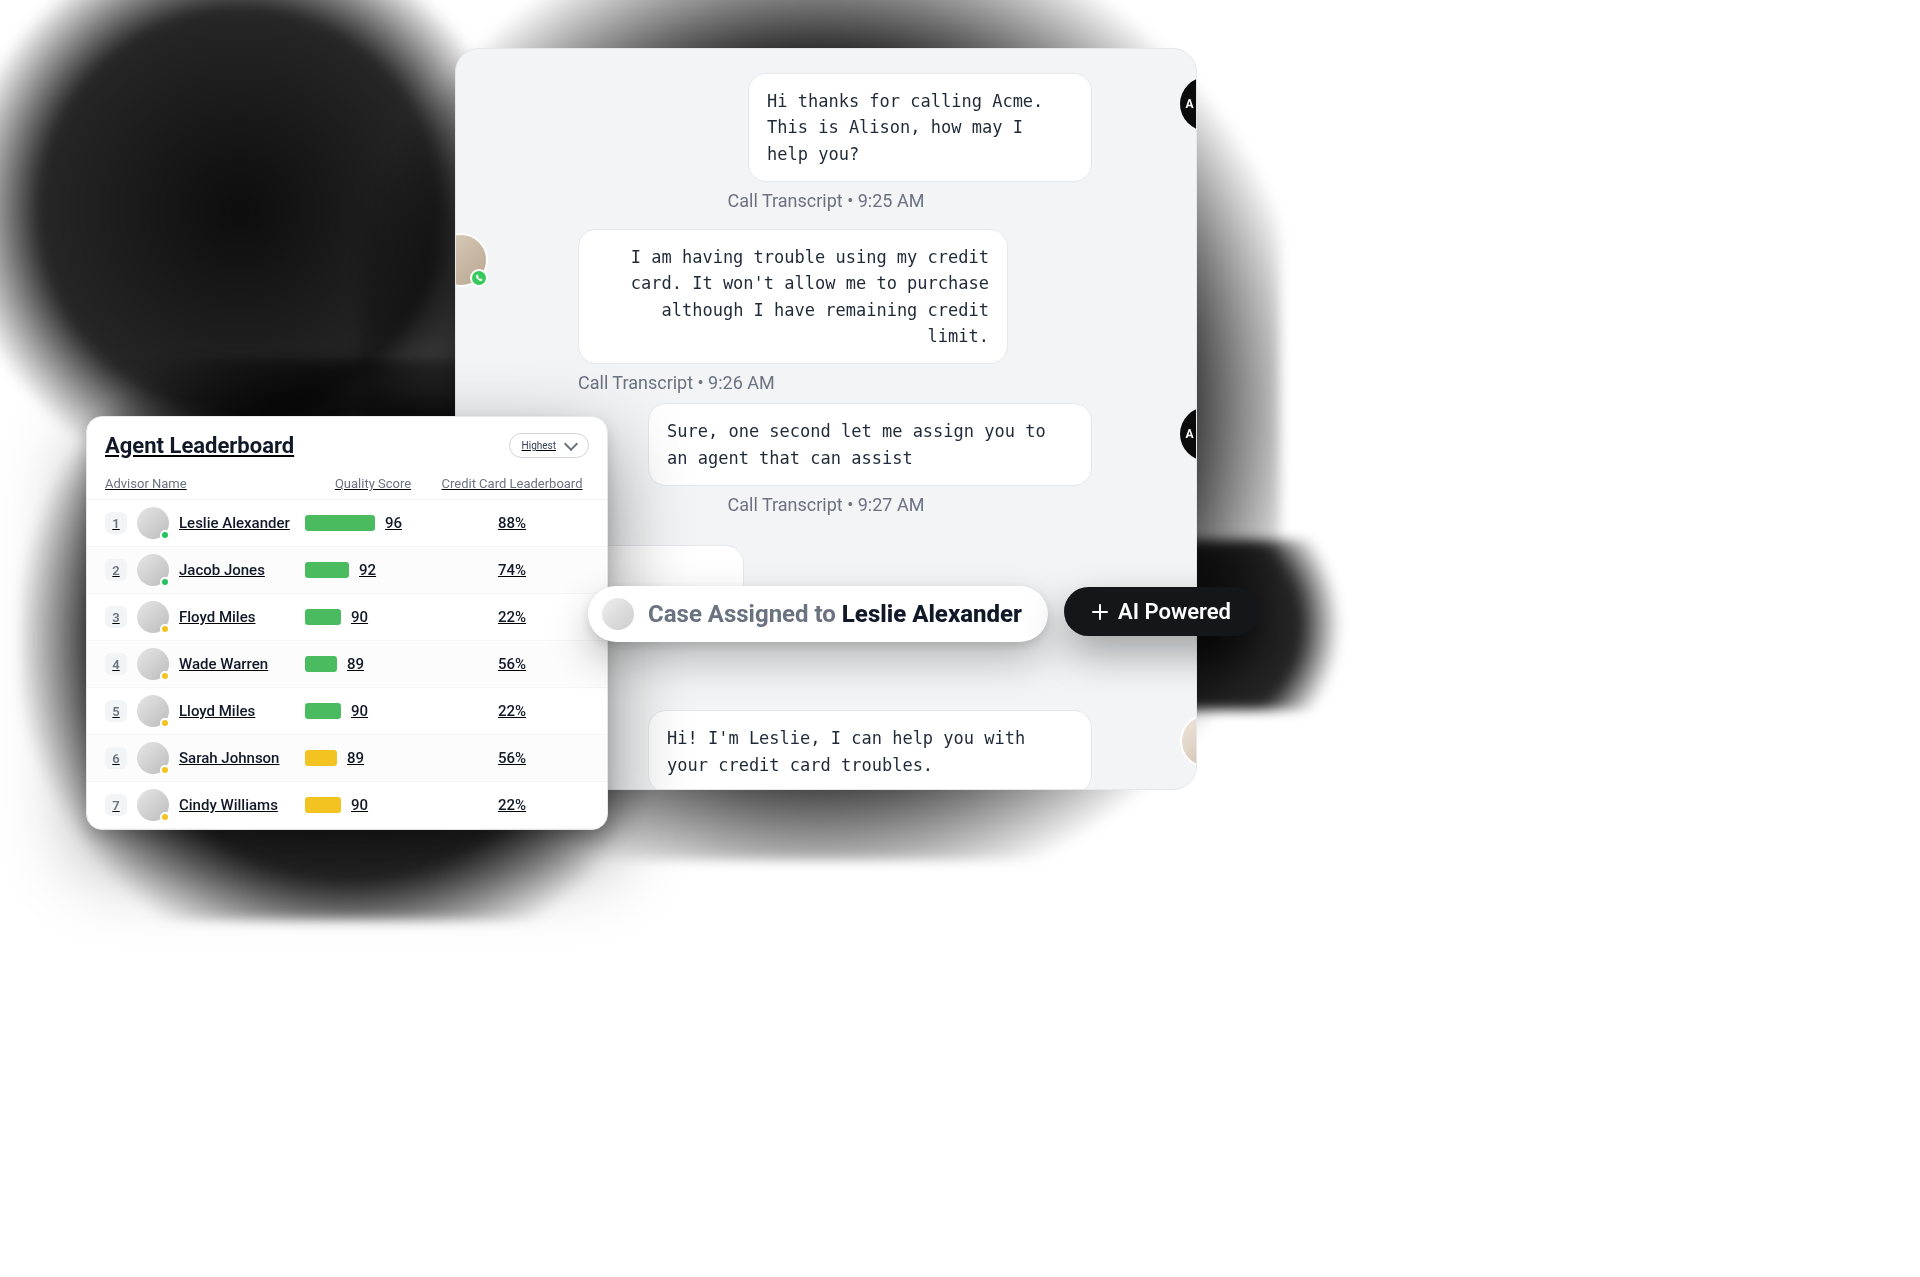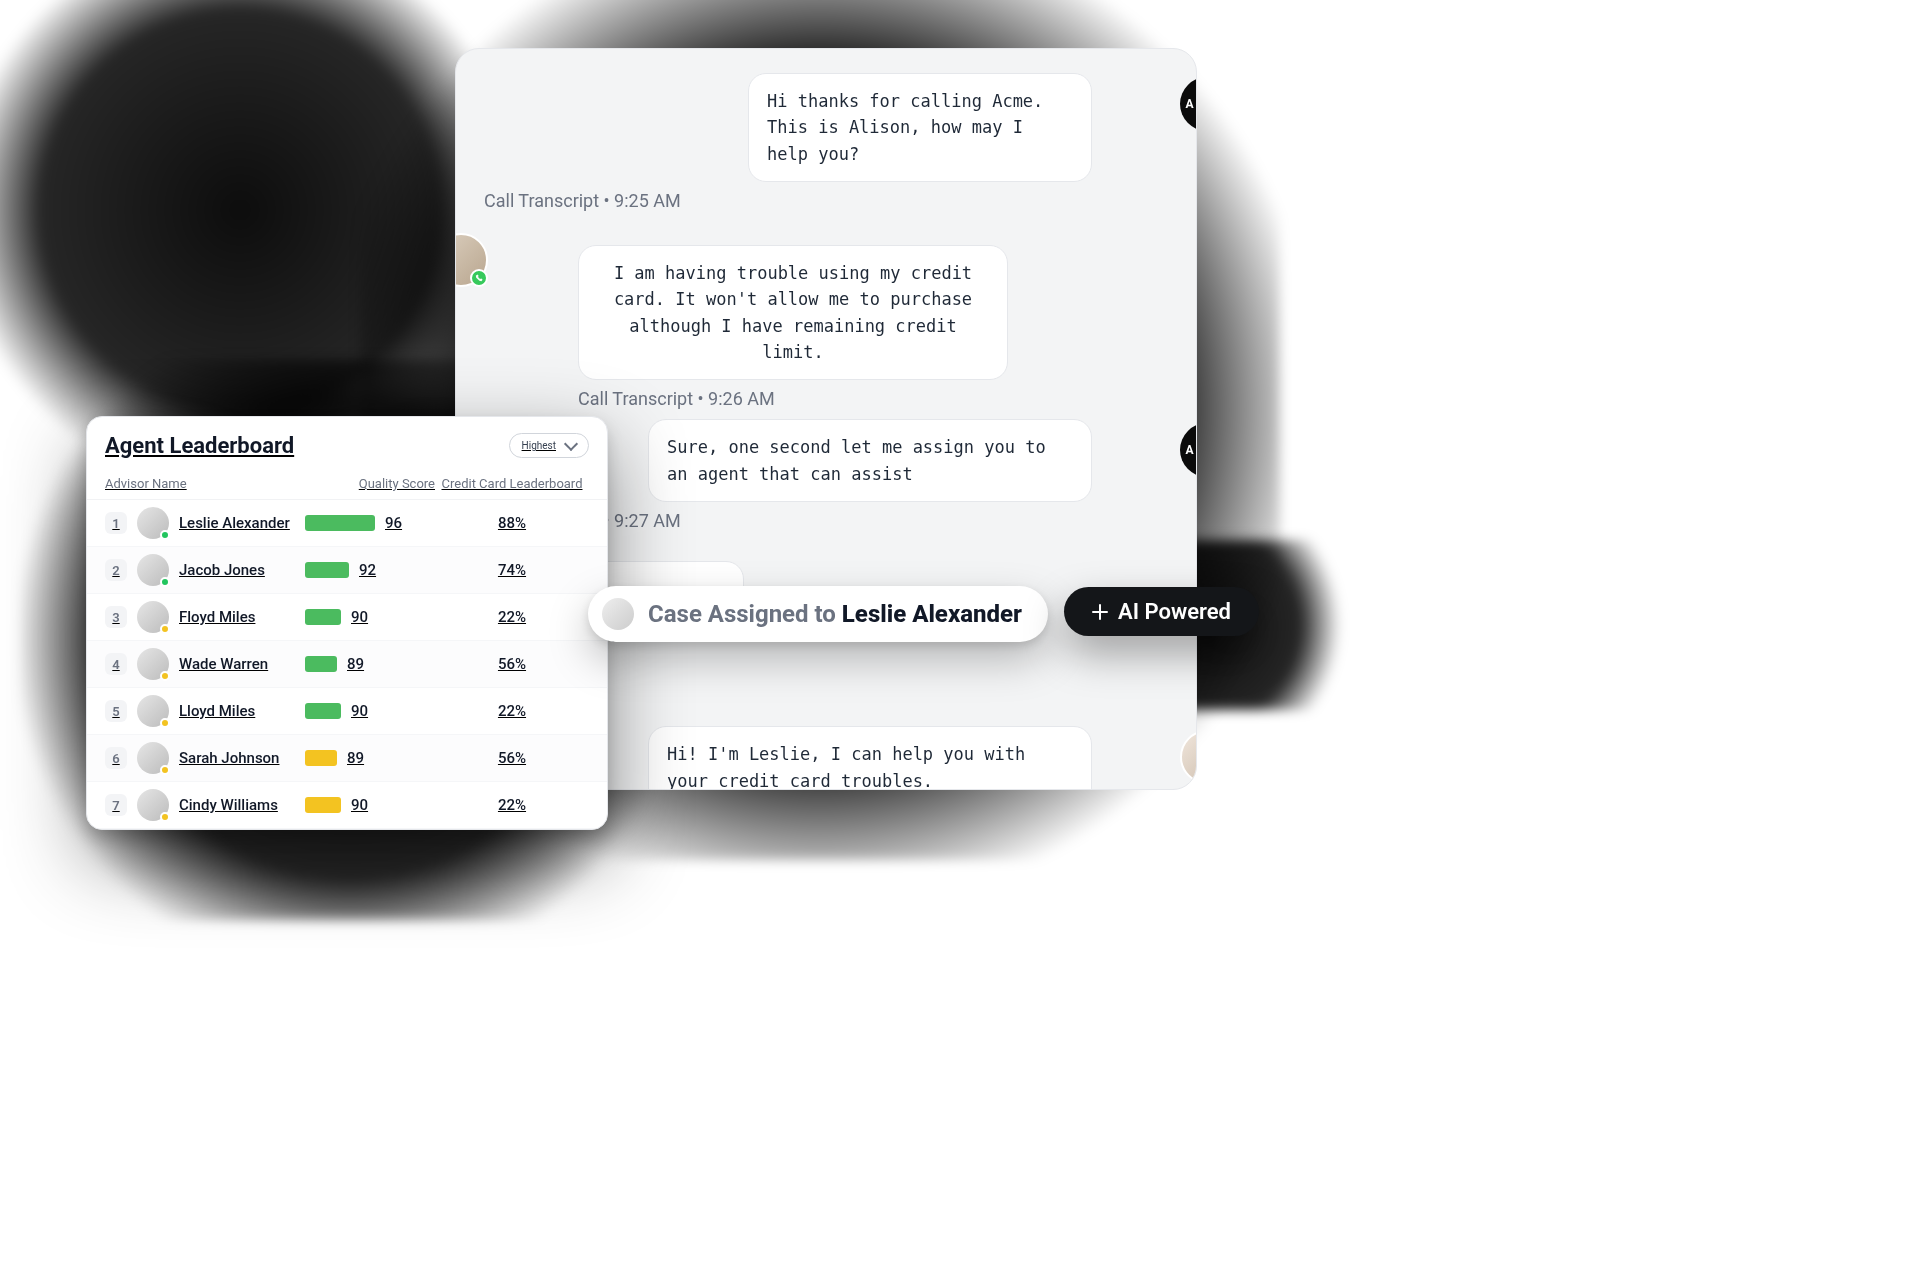--- a/index.html
+++ b/index.html
@@ -37,22 +37,22 @@
     color: #1f2937;
     display: inline-block;
   }
   .meta {
     font-size: 18px;
     color: #6b7280;
     margin-top: 8px;
   }
   .right { text-align: right; }
   .right .bubble { text-align: left; }
-  .right .meta { text-align: left; }
-  .left .bubble { text-align: center; margin-top: 16px; }
+  .right .meta { text-align: center; }
+  .left .bubble { text-align: right; }
   .left .meta { text-align: left; }
 
   .avatar-agent {
     position: absolute;
     width: 54px; height: 54px; border-radius: 50%;
     background: #0b0b0b; color: #fff;
     top: 4px; right: -66px;
     display: flex; align-items: center; justify-content: center;
     font-size: 12px; font-weight: 700; letter-spacing: 2.5px;
   }
@@ -112,21 +112,21 @@
     border:1px solid #d1d5db; border-radius:14px;
     padding:6px 12px; font-size:10px; color:#374151;margin-left:34px;
   }
   .chev { width:10px;height:10px;border-right:2px solid #6b7280;border-bottom:2px solid #6b7280; transform:rotate(45deg); margin-top:-4px;}
   .lb-cols {
     display:grid;
     grid-template-columns: 200px 130px 1fr;
     padding: 8px 18px; font-size:13px; color:#6b7280;
     border-bottom:1px solid #f1f2f4;
   }
-  .lb-cols .c2{ text-align:right; padding-left:6px;}
+  .lb-cols .c2{ text-align:center; padding-left:6px;}
   .lb-cols .c3{ text-align:center;}
   .lb-row {
     display:grid;
     grid-template-columns: 200px 130px 1fr;
     align-items:center;
     padding: 7px 18px;
     border-bottom:1px solid #f5f6f8;
   }
   .lb-row:nth-child(even){ background:#fcfcfd; }
   .adv { display:flex; align-items:center; gap:10px; }

